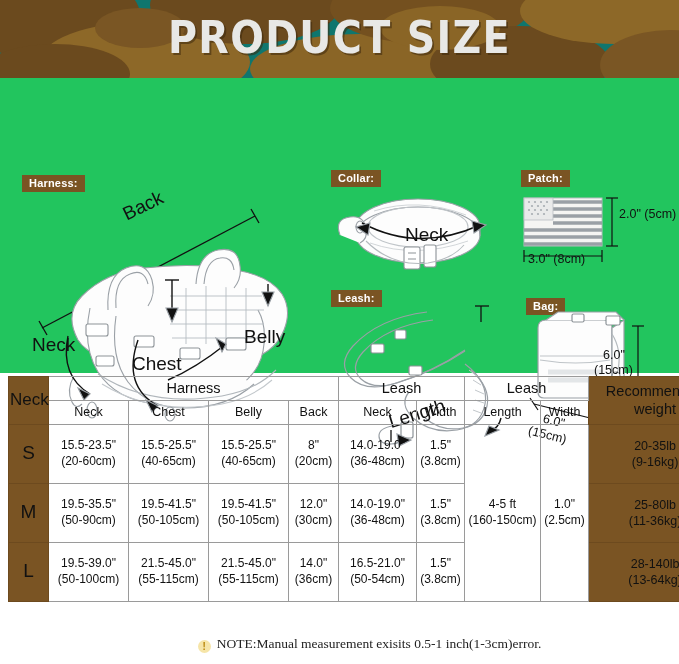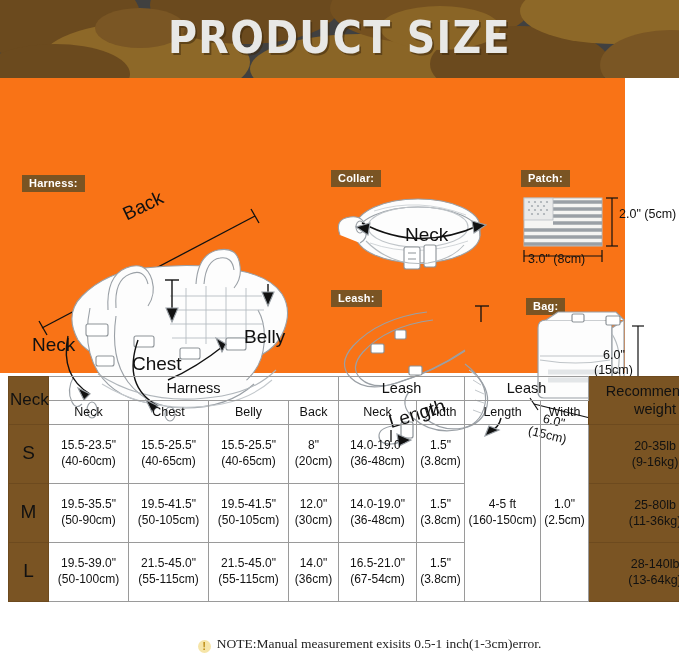--- a/index.html
+++ b/index.html
@@ -11,21 +11,21 @@
     overflow: hidden;
   }
   #page { position: relative; width: 679px; height: 664px; }
 
   
   .banner {
     position: relative;
     width: 679px;
     height: 78px;
     overflow: hidden;
-    background: #404040;
+    background: #0f766e;
   }
   .camo { position: absolute; inset: 0; }
   .camo span {
     position: absolute;
     display: block;
     border-radius: 50%;
   }
   .banner-title {
     position: absolute;
     left: 0; right: 0; top: 11px;
@@ -35,21 +35,21 @@
     font-size: 45px;
     letter-spacing: 1.5px;
     color: #e8e8e6;
     text-shadow: 2px 2px 0 rgba(60,40,12,.55);
     transform: scaleX(0.88);
     transform-origin: center;
     white-space: nowrap;
   }
 
   
-  .diagrams { position: relative; width: 625px; height: 295px; background:#f97316; }
+  .diagrams { position: relative; width: 679px; height: 295px; background:#22c55e; }
   .tag {
     position: absolute;
     background: #7a5423;
     color: #fff;
     font-size: 11px;
     font-weight: bold;
     padding: 2px 7px 3px 7px;
     letter-spacing: .2px;
     white-space: nowrap;
   }
@@ -482,21 +482,21 @@
           <th class="sub">Length</th>
           <th class="sub">Width</th>
         </tr>
       </thead>
       <tbody>
 
         <tr>
           <td class="sizecell">S</td>
           <td class="val">
             <span class="cellline">15.5-23.5"</span>
-            <span class="cellline">(40-60cm)</span>
+            <span class="cellline">(20-60cm)</span>
           </td>
           <td class="val">
             <span class="cellline">15.5-25.5"</span>
             <span class="cellline">(40-65cm)</span>
           </td>
           <td class="val">
             <span class="cellline">15.5-25.5"</span>
             <span class="cellline">(40-65cm)</span>
           </td>
           <td class="val">
@@ -570,21 +570,21 @@
           <td class="val">
             <span class="cellline">21.5-45.0"</span>
             <span class="cellline">(55-115cm)</span>
           </td>
           <td class="val">
             <span class="cellline">14.0"</span>
             <span class="cellline">(36cm)</span>
           </td>
           <td class="val">
             <span class="cellline">16.5-21.0"</span>
-            <span class="cellline">(67-54cm)</span>
+            <span class="cellline">(50-54cm)</span>
           </td>
           <td class="val">
             <span class="cellline">1.5"</span>
             <span class="cellline">(3.8cm)</span>
           </td>
           <td class="val recCell">
             <span class="cellline">28-140lb</span>
             <span class="cellline">(13-64kg)</span>
           </td>
         </tr>

